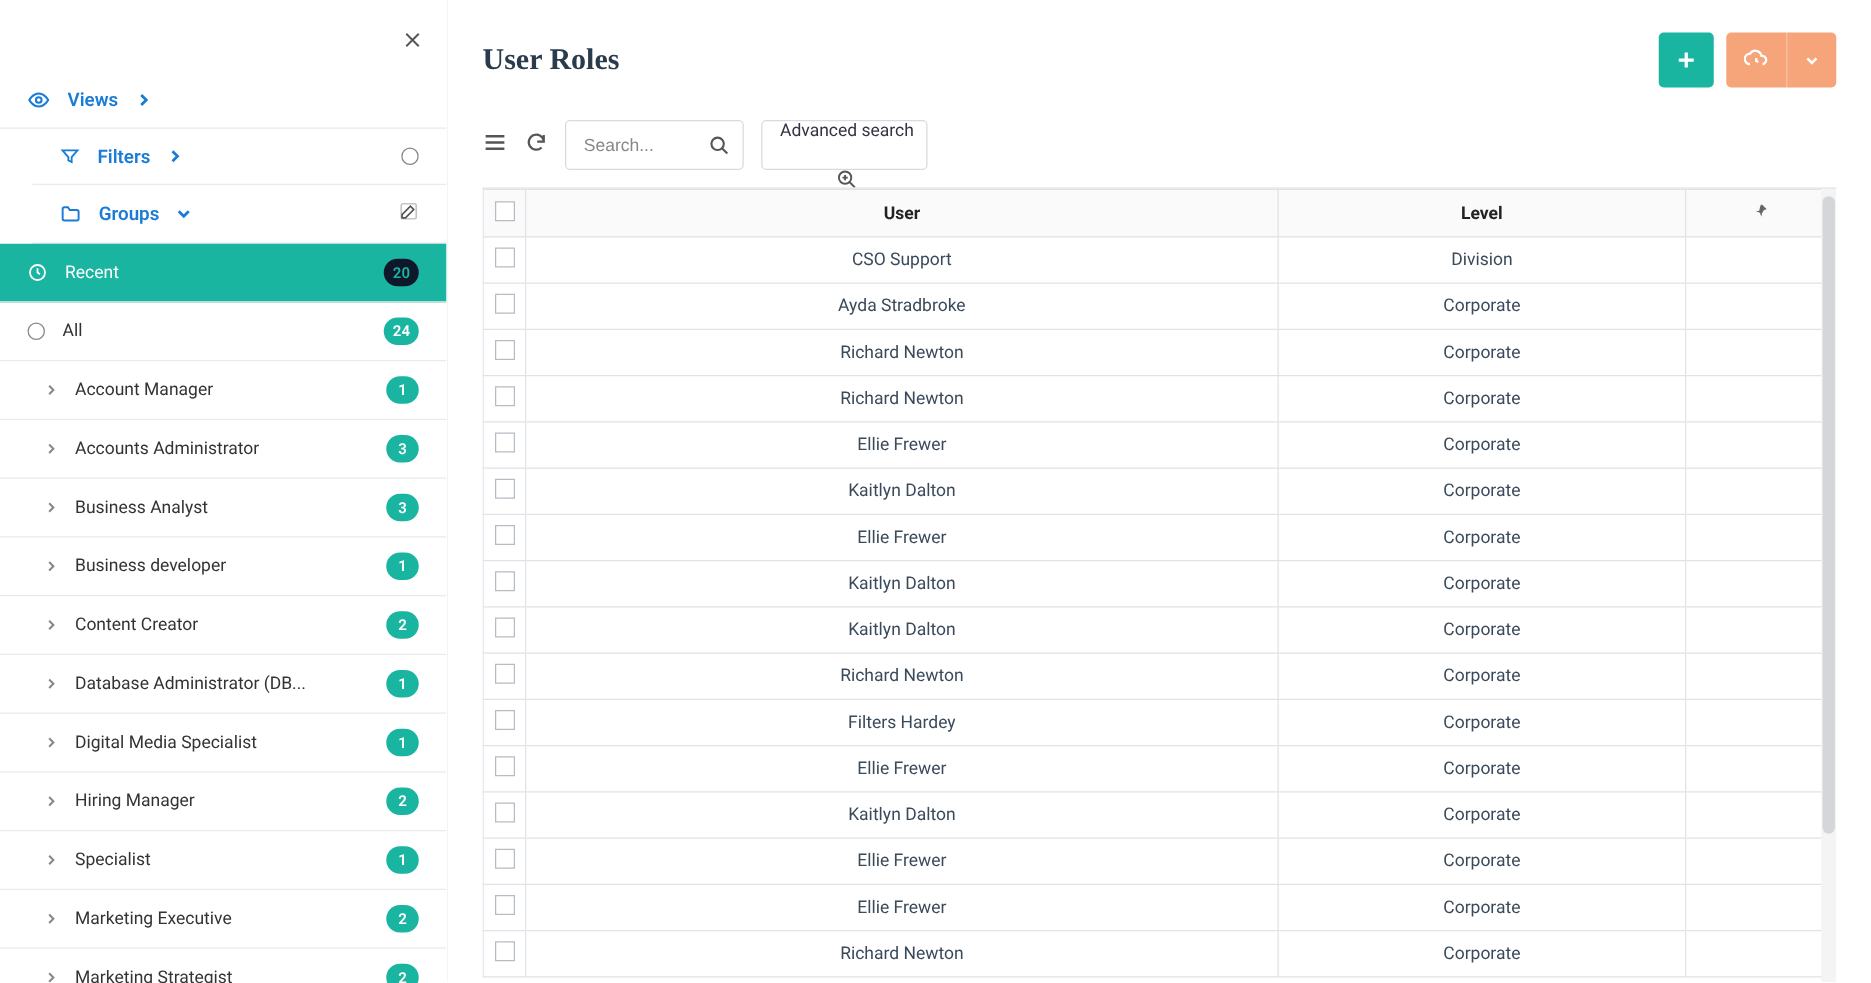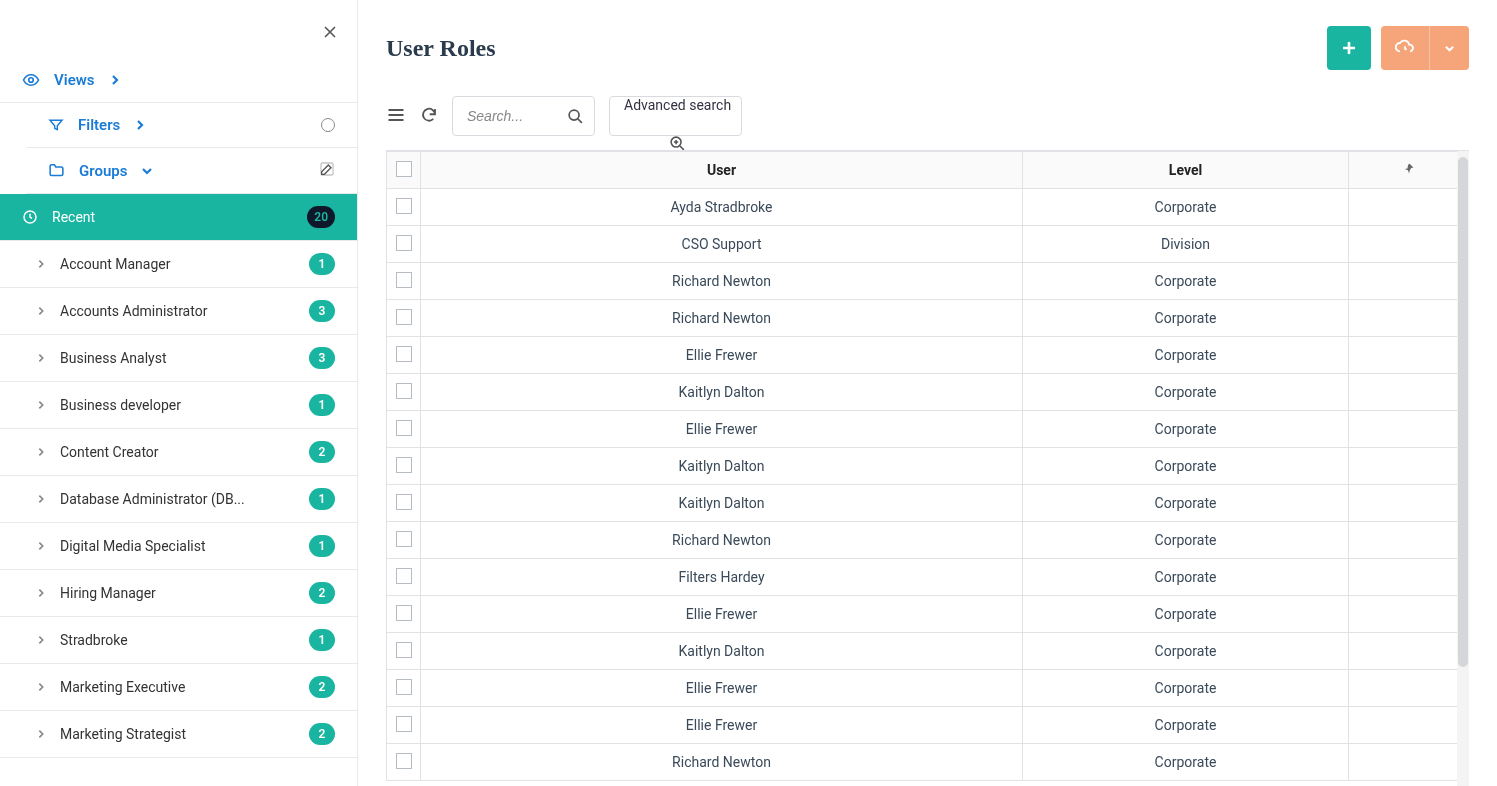--- a/index.html
+++ b/index.html
@@ -41,21 +41,21 @@
 .btn-sq.teal { background: #19b5a1; }
 .btn-split { height: 44px; border-radius: 4px; background: #f6a47a; display: flex; align-items: center; color: #fff; cursor: pointer; border: none; }
 .btn-split .seg { padding: 0 14px; display: flex; align-items: center; height: 100%; }
 .btn-split .seg + .seg { border-left: 1px solid rgba(255,255,255,0.35); }
 
 .toolbar { display: flex; align-items: center; gap: 14px; margin-top: 26px; }
 .tool-icon { color: #555; cursor: pointer; }
 .search-box { display: flex; align-items: center; border: 1px solid #d7dbe0; border-radius: 4px; height: 40px; padding: 0 10px 0 14px; color: #555; }
 .search-box input { border: none; outline: none; height: 100%; font-size: 14px; color: #333; background: transparent; }
 .search-box input::placeholder { color: #888; }
-.sb1 input { width: 100px; font-style: italic; }
+.sb1 input { width: 100px; }
 .sb2 { gap: 22px; flex-direction: column; }
 .sb2 .adv-label { color: #334; }
 
 .table-wrap { margin-top: 14px; border-top: 1px solid #e0e2e6; overflow: hidden; position: relative; flex: 1; }
 table { width: 100%; border-collapse: collapse; table-layout: fixed; padding-left: 28px; }
 th, td { border: 1px solid #e0e2e6; padding: 10px 8px; text-align: center; font-size: 14px; color: #3a4a5a; }
 th { font-weight: 700; color: #222; background: #fafafa; }
 th:first-child, td:first-child { width: 34px; padding: 8px; }
 th:last-child, td:last-child { width: 120px; }
 .col-level { width: 326px; }
@@ -143,20 +143,27 @@
           <svg width="16" height="16" viewBox="0 0 24 24" fill="none" stroke="currentColor" stroke-width="2.2">
               <circle cx="12" cy="12" r="9"></circle>
               <path d="M12 7v5l3 2"></path>
             </svg>
         </span>
         <span>Recent</span>
       </span>
       <span class="badge">20</span>
     </div>
 
+    <div class="group-item">
+      <span class="group-item-left">
+        <span class="circle-outline"></span>
+        <span>All</span>
+      </span>
+      <span class="badge">24</span>
+    </div>
 
     <div id="group-list">
         <div class="group-item level1">
           <span class="group-item-left">
             <span class="chev">
               <svg width="10" height="10" viewBox="0 0 12 12" fill="none" stroke="currentColor" stroke-width="2">
                 <path d="M4 2 L8 6 L4 10"></path>
               </svg>
             </span>
             <span>Account Manager</span>
@@ -240,21 +247,21 @@
           </span>
           <span class="badge">2</span>
         </div>
         <div class="group-item level1">
           <span class="group-item-left">
             <span class="chev">
               <svg width="10" height="10" viewBox="0 0 12 12" fill="none" stroke="currentColor" stroke-width="2">
                 <path d="M4 2 L8 6 L4 10"></path>
               </svg>
             </span>
-            <span>Stradbroke</span>
+            <span>Specialist</span>
           </span>
           <span class="badge">1</span>
         </div>
         <div class="group-item level1">
           <span class="group-item-left">
             <span class="chev">
               <svg width="10" height="10" viewBox="0 0 12 12" fill="none" stroke="currentColor" stroke-width="2">
                 <path d="M4 2 L8 6 L4 10"></path>
               </svg>
             </span>
@@ -351,28 +358,28 @@
                 <svg width="13" height="13" viewBox="0 0 24 24" fill="currentColor">
                     <path d="M14 3l7 7-4 1-3 5-1 5-2-6-6-2 5-1 1-5 1-3 2-1z"></path>
                   </svg>
               </span>
             </th>
           </tr>
         </thead>
         <tbody id="table-body">
             <tr>
               <td><span class="cb"></span></td>
-              <td>Ayda Stradbroke</td>
-              <td>Corporate</td>
-              <td></td>
-            </tr>
-            <tr>
-              <td><span class="cb"></span></td>
               <td>CSO Support</td>
               <td>Division</td>
+              <td></td>
+            </tr>
+            <tr>
+              <td><span class="cb"></span></td>
+              <td>Ayda Stradbroke</td>
+              <td>Corporate</td>
               <td></td>
             </tr>
             <tr>
               <td><span class="cb"></span></td>
               <td>Richard Newton</td>
               <td>Corporate</td>
               <td></td>
             </tr>
             <tr>
               <td><span class="cb"></span></td>

